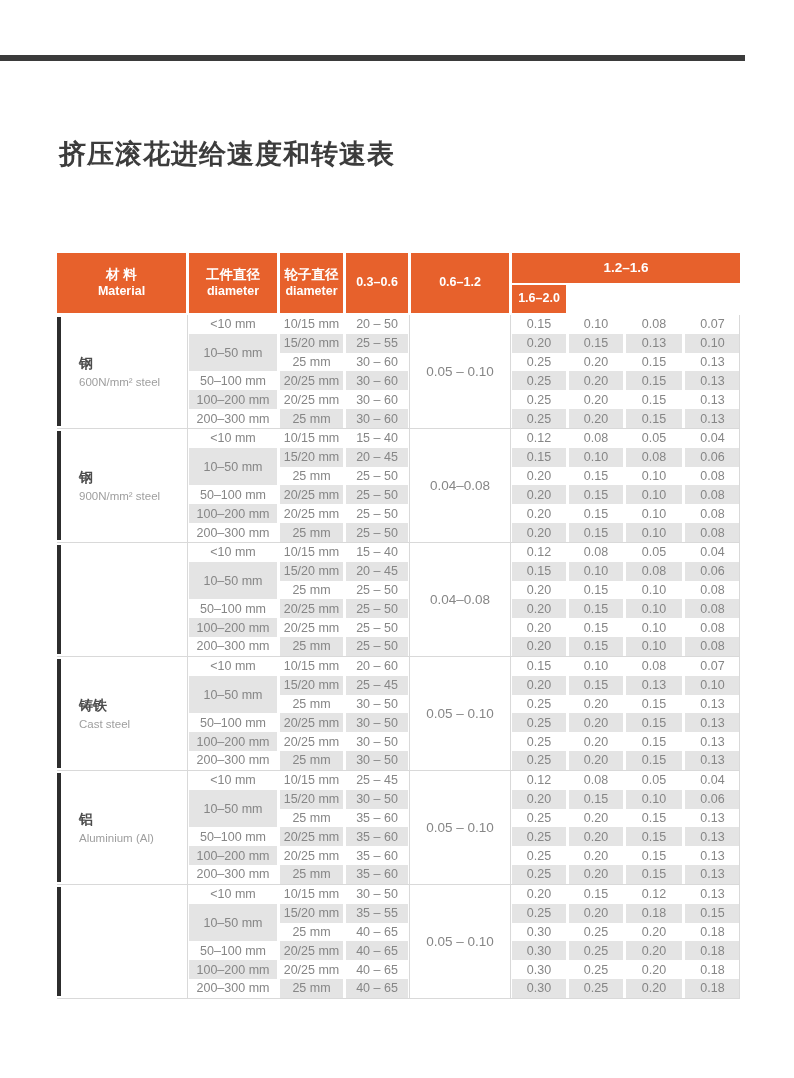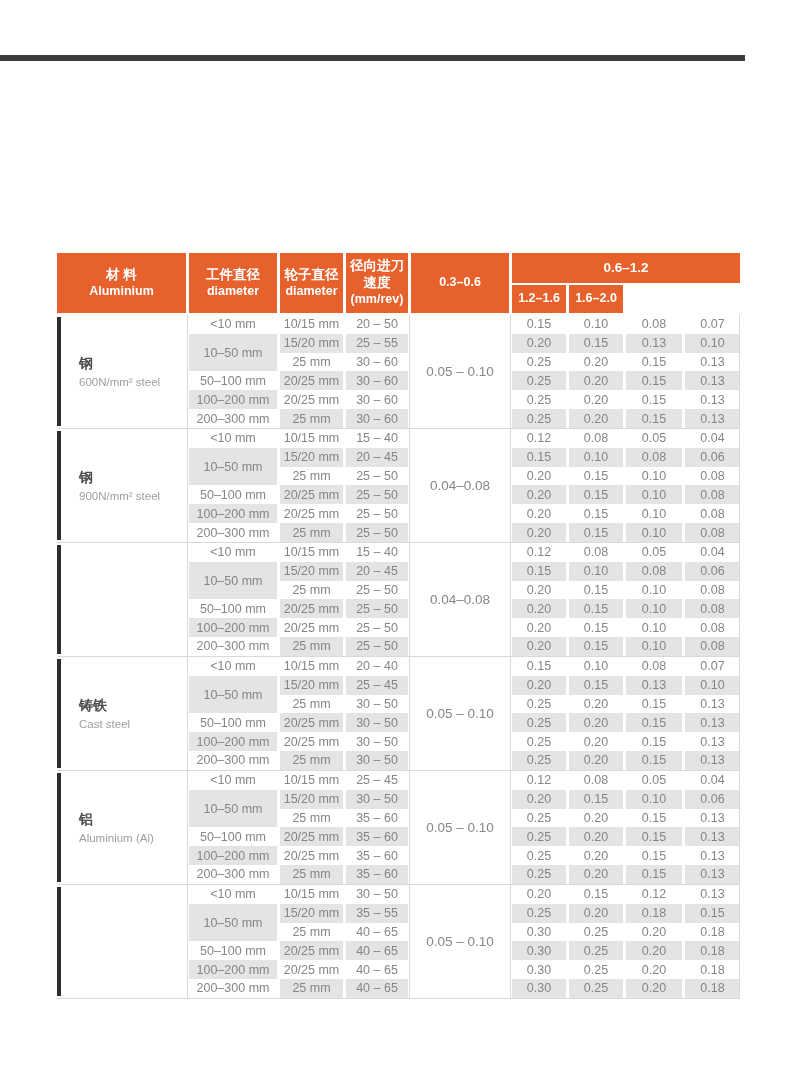--- a/index.html
+++ b/index.html
@@ -46,39 +46,36 @@
   .footer{position:absolute;top:1008px;right:54px;display:flex;align-items:center;}
   .footer-company{font-size:13px;color:#8f8f8f;margin-right:10px;line-height:34px;}
   .footer-divider{width:1px;height:34px;background:#e7612c;margin-right:10px;}
   .footer-page{font-size:14px;font-weight:bold;color:#e7612c;}
 </style>
 </head>
 <body>
 
 <div class="page">
   <div class="top-bar"></div>
+  <div class="title-zh">挤压滚花进给速度和转速表</div>
 
   <div class="table">
     <div class="thead">
       <div class="hcell">
         <span class="hzh">材 料</span>
-        <span class="hen">Aluminium</span>
+        <span class="hen">Material</span>
       </div>
       <div class="hcell">
         <span class="hzh">工件直径</span>
         <span class="hen">diameter</span>
       </div>
       <div class="hcell">
         <span class="hzh">轮子直径</span>
         <span class="hen">diameter</span>
       </div>
-      <div class="hcell">
-        <span class="hzh">径向进刀速度</span>
-        <span class="hen">(mm/rev)</span>
-      </div>
       <div class="hcell subcol">0.3–0.6</div>
       <div class="hcell subcol">0.6–1.2</div>
       <div class="hcell subcol">1.2–1.6</div>
       <div class="hcell subcol">1.6–2.0</div>
     </div>
     <div id="blocks">
         <div class="block">
           <div class="block-bar"></div>
           <div class="vline vl-a"></div>
           <div class="vline vl-b"></div>
@@ -239,21 +236,21 @@
           <div class="vline vl-b"></div>
           <div class="vline vl-c"></div>
           <div class="vline vl-d"></div>
           <div class="cell material">
             <div class="mat-zh">铸铁</div>
             <div class="mat-en">Cast steel</div>
           </div>
           <div class="cell radial">0.05 – 0.10</div>
           <div class="cell" style="grid-area: 1 / 2 / span 1;">&lt;10 mm</div>
           <div class="cell" style="grid-area: 1 / 3;">10/15 mm</div>
-          <div class="cell" style="grid-area: 1 / 4;">20 – 40</div>
+          <div class="cell" style="grid-area: 1 / 4;">20 – 60</div>
           <div class="cell" style="grid-area: 1 / 6;">0.15</div>
           <div class="cell" style="grid-area: 1 / 7;">0.10</div>
           <div class="cell" style="grid-area: 1 / 8;">0.08</div>
           <div class="cell" style="grid-area: 1 / 9;">0.07</div>
           <div class="cell shade" style="grid-area: 2 / 2 / span 2;">10–50 mm</div>
           <div class="cell shade" style="grid-area: 2 / 3;">15/20 mm</div>
           <div class="cell shade" style="grid-area: 2 / 4;">25 – 45</div>
           <div class="cell shade" style="grid-area: 2 / 6;">0.20</div>
           <div class="cell shade" style="grid-area: 2 / 7;">0.15</div>
           <div class="cell shade" style="grid-area: 2 / 8;">0.13</div>

